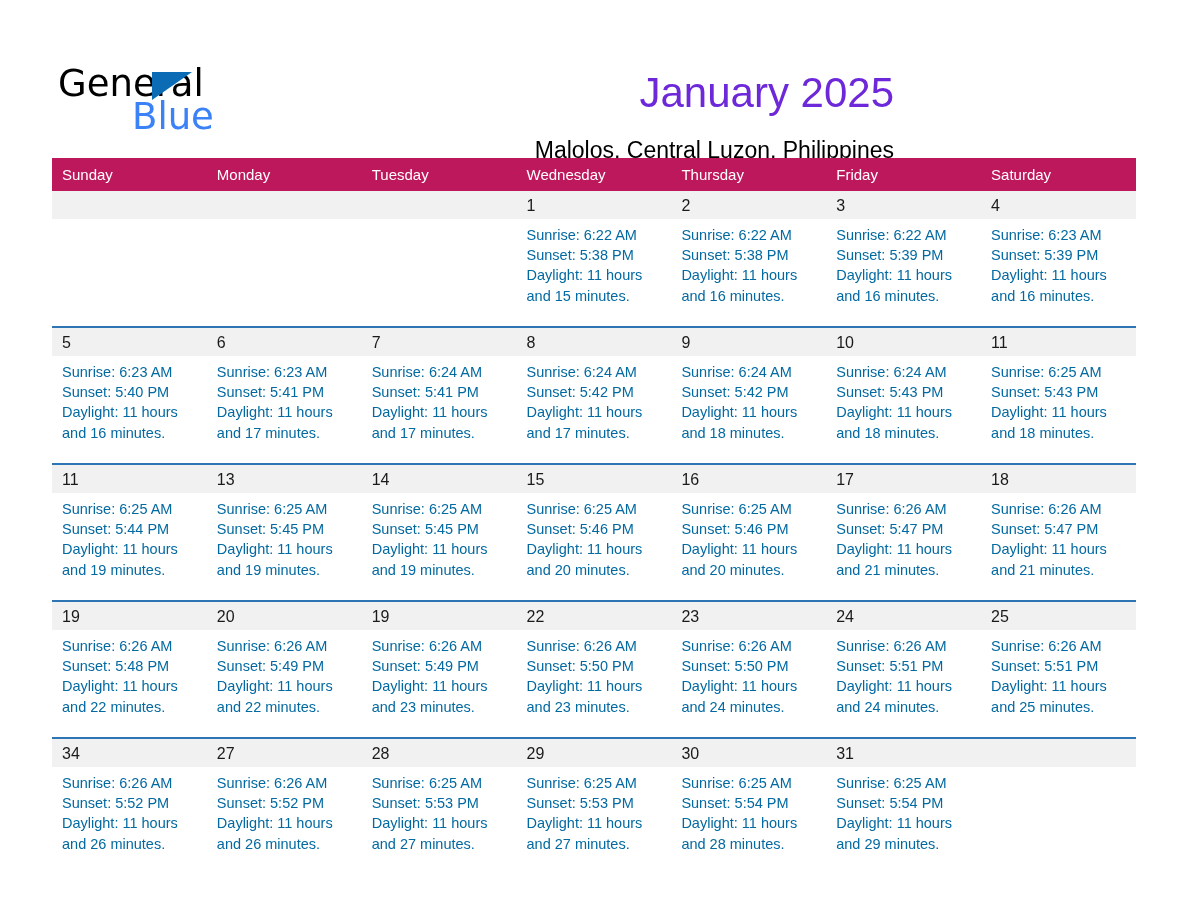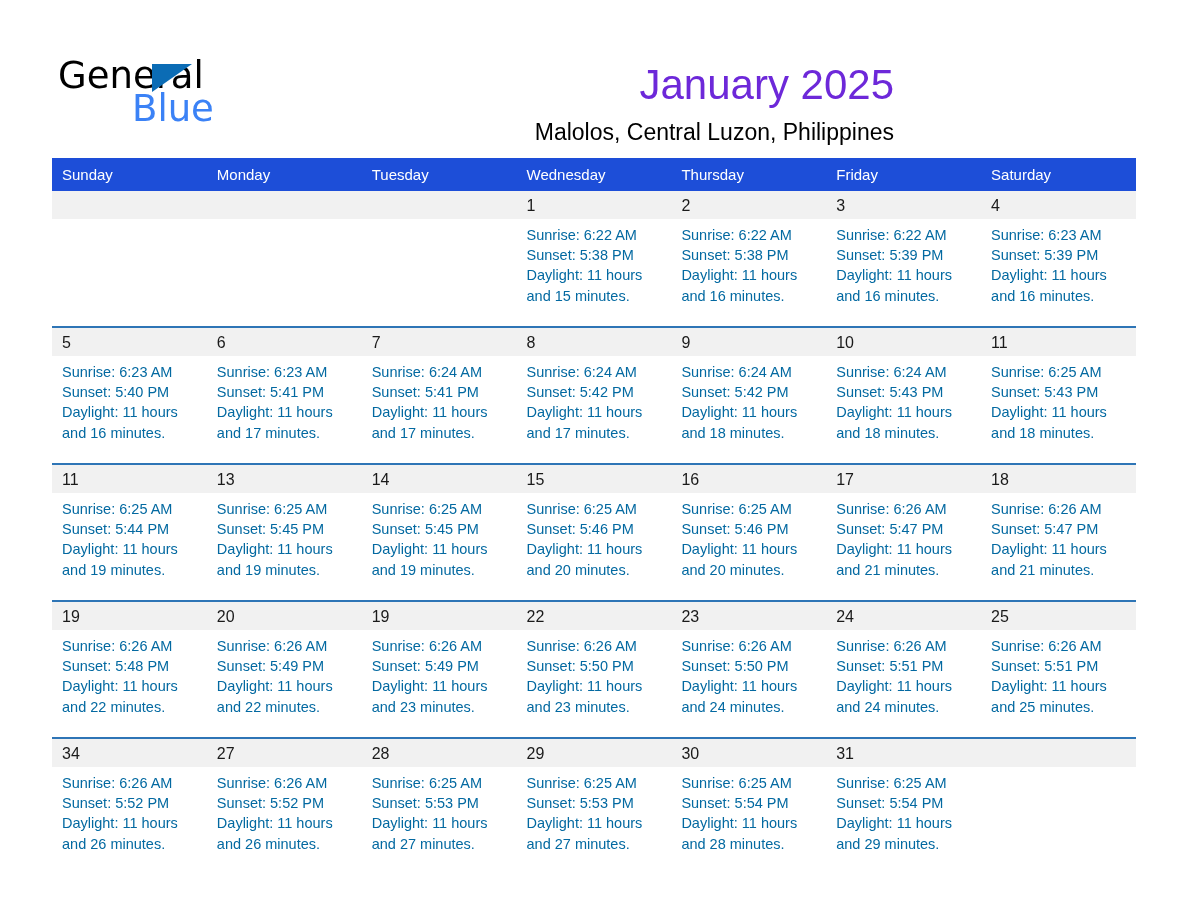--- a/index.html
+++ b/index.html
@@ -18,21 +18,21 @@
     position: relative;
     width: 1188px;
     height: 918px;
     box-sizing: border-box;
   }
 
   
   .header {
     position: absolute;
     left: 0;
-    top: 8px;
+    top: 16px;
     width: 952px;
     height: 155px;
   }
   .logo {
     position: absolute;
     left: 58px;
     top: 48px;
     width: 260px;
     height: 80px;
   }
@@ -74,41 +74,41 @@
     text-align: right;
   }
   .month-title {
     font-size: 42px;
     line-height: 50px;
     font-weight: 400;
     color: #6d28d9;
     white-space: nowrap;
   }
   .location-title {
-    margin-top: 8px;
+    margin-top: 18px;
     font-size: 23px;
     line-height: 28px;
     font-weight: 400;
     color: #000000;
     white-space: nowrap;
   }
 
   
   .calendar {
     position: absolute;
     left: 52px;
     top: 158px;
     width: 1084px;
     border-collapse: collapse;
     table-layout: fixed;
   }
   .calendar col { width: 154.857px; }
 
   thead th {
-    background: #1d4ed8;
+    background: #be185d;
     color: #ffffff;
     font-size: 15px;
     font-weight: 400;
     text-align: left;
     padding: 8px 0 8px 10px;
     height: 20px;
     box-sizing: border-box;
   }
 
   tbody tr.week-row > td {

